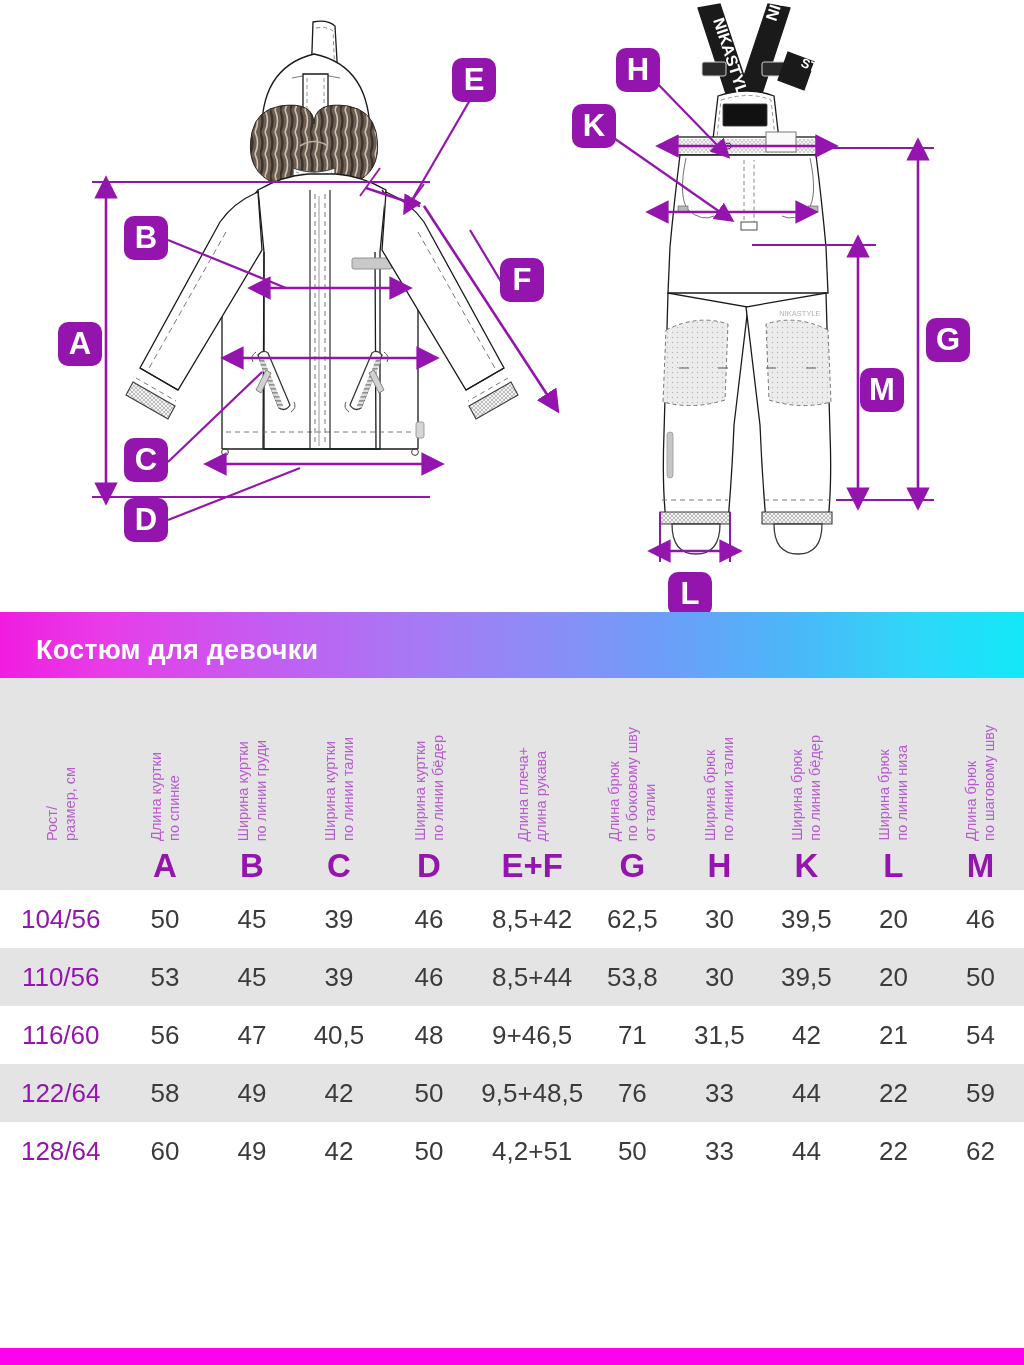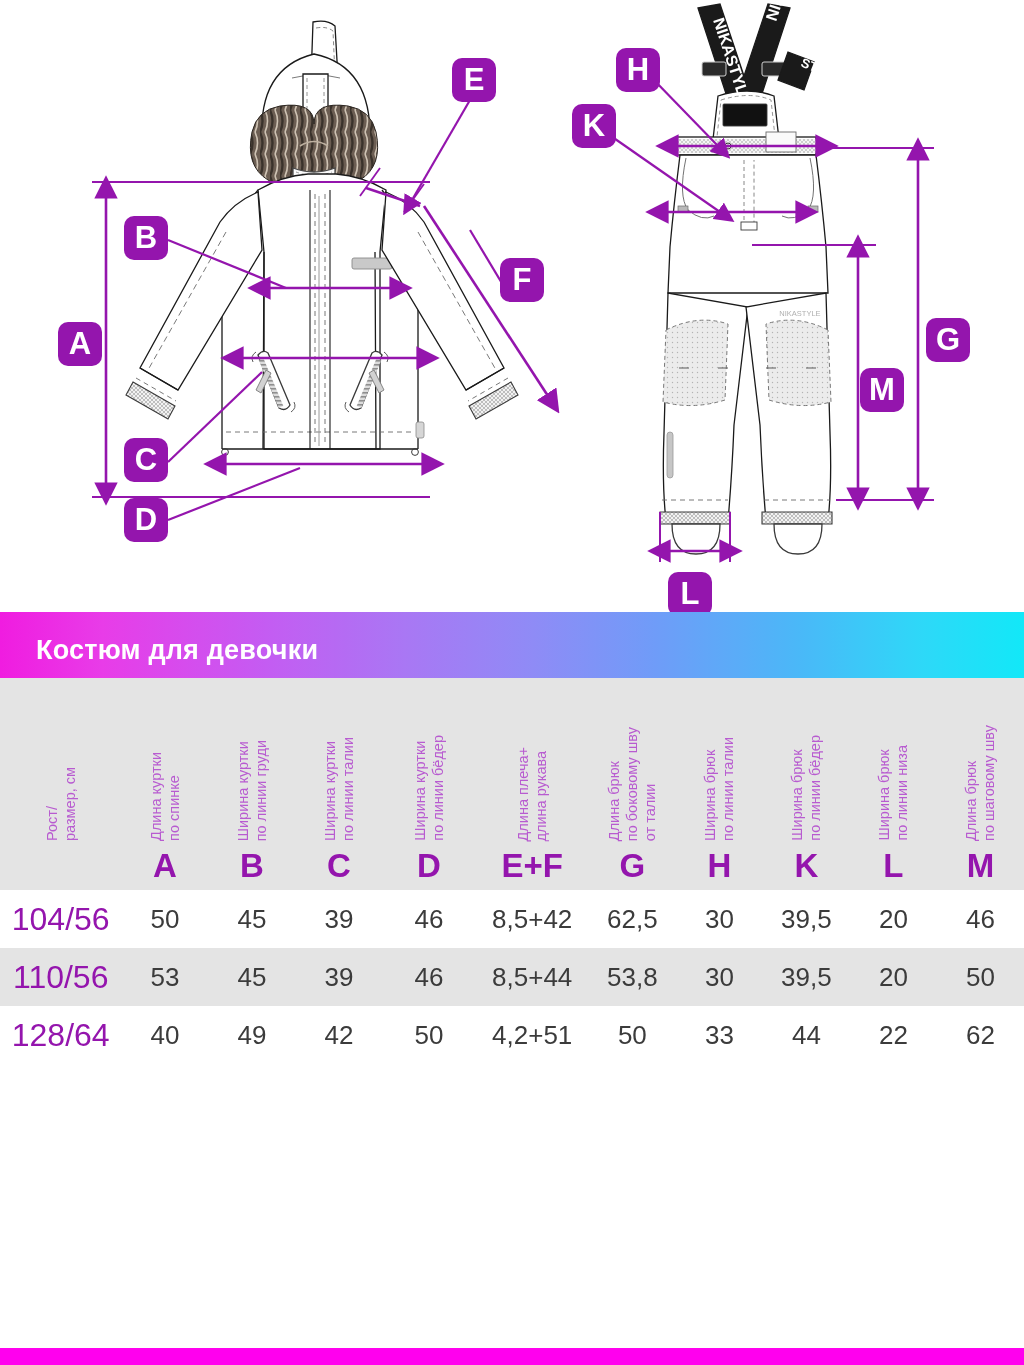--- a/index.html
+++ b/index.html
@@ -99,21 +99,21 @@
   #size-table tbody td {
     text-align: center;
     font-size: 26px;
     color: #3b3b3b;
     font-weight: normal;
     border: none;
     padding: 0;
   }
   #size-table tbody td.rowlabel {
     color: #9415ad;
-    font-size: 32px;
+    font-size: 26px;
   }
 
   
   #bottom-bar {
     position: absolute;
     left: 0; top: 1348px;
     width: 1024px; height: 17px;
     background: #ff00ee;
   }
 </style>
@@ -487,22 +487,48 @@
         <td>39</td>
         <td>46</td>
         <td>8,5+44</td>
         <td>53,8</td>
         <td>30</td>
         <td>39,5</td>
         <td>20</td>
         <td>50</td>
       </tr>
       <tr class="odd">
+        <td class="rowlabel">116/60</td>
+        <td>56</td>
+        <td>47</td>
+        <td>40,5</td>
+        <td>48</td>
+        <td>9+46,5</td>
+        <td>71</td>
+        <td>31,5</td>
+        <td>42</td>
+        <td>21</td>
+        <td>54</td>
+      </tr>
+      <tr class="even">
+        <td class="rowlabel">122/64</td>
+        <td>58</td>
+        <td>49</td>
+        <td>42</td>
+        <td>50</td>
+        <td>9,5+48,5</td>
+        <td>76</td>
+        <td>33</td>
+        <td>44</td>
+        <td>22</td>
+        <td>59</td>
+      </tr>
+      <tr class="odd">
         <td class="rowlabel">128/64</td>
-        <td>40</td>
+        <td>60</td>
         <td>49</td>
         <td>42</td>
         <td>50</td>
         <td>4,2+51</td>
         <td>50</td>
         <td>33</td>
         <td>44</td>
         <td>22</td>
         <td>62</td>
       </tr>

